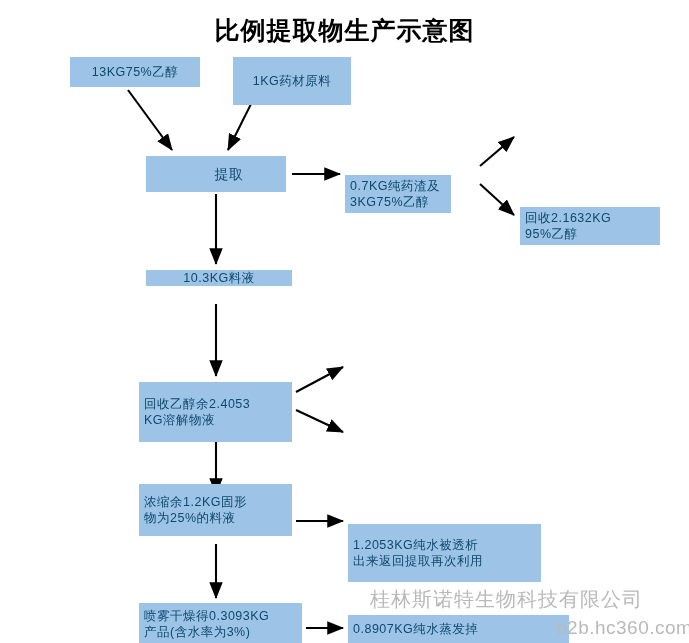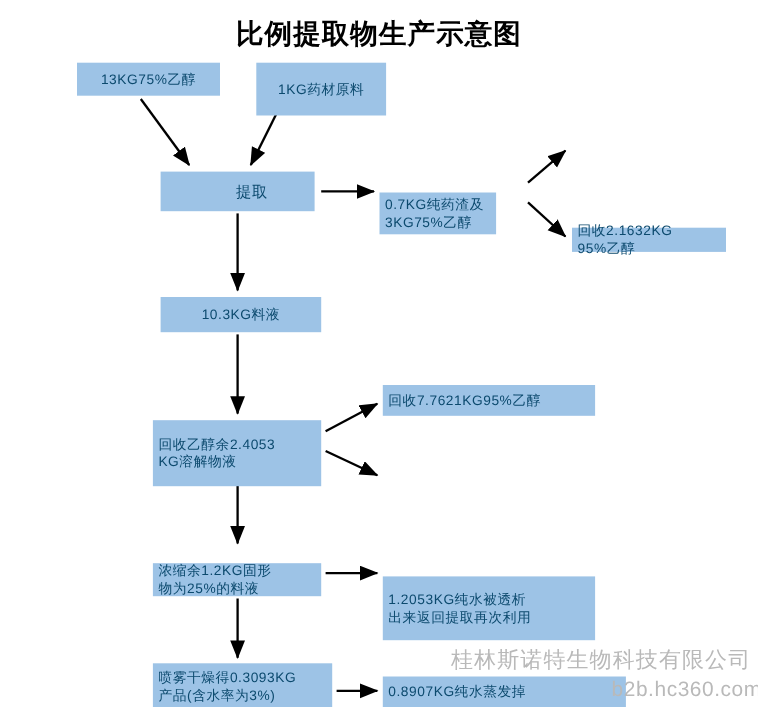--- a/index.html
+++ b/index.html
@@ -64,21 +64,20 @@
   }
   #watermark1 {
     position: absolute;
     left: 370px;
     top: 586px;
     font-size: 20px;
     color: #b9b9b9;
     font-family: "Liberation Sans", sans-serif;
     letter-spacing: 1px;
     white-space: nowrap;
-    margin-left: 40px;
   }
   #watermark2 {
     position: absolute;
     left: 556px;
     top: 617px;
     font-size: 19px;
     color: #b9b9b9;
     font-family: "Liberation Sans", sans-serif;
     letter-spacing: 0.5px;
     white-space: nowrap;
@@ -117,32 +116,31 @@
   <div class="box center" style="left:70px; top:57px; width:130px; height:30px;">13KG75%乙醇</div>
 
   <div class="box center" style="left:233px; top:57px; width:118px; height:48px;">1KG药材原料</div>
 
   <div class="box center" style="left:146px; top:156px; width:140px; height:36px; font-size:14px;padding-left:31px;">提取</div>
 
   <div class="box left" style="left:345px; top:155px; width:106px; height:38px;margin-top:20px;">0.7KG纯药渣及
 3KG75%乙醇</div>
 
 
-  <div class="box left" style="left:520px; top:207px; width:140px; height:22px;">回收2.1632KG
+  <div class="box left" style="left:520px; top:207px; width:140px; height:38px;">回收2.1632KG
 95%乙醇</div>
 
-  <div class="box center" style="left:146px; top:270px; width:146px; height:32px;">10.3KG料液</div>
+  <div class="box center" style="left:146px; top:270px; width:146px; height:16px;">10.3KG料液</div>
 
   <div class="box left" style="left:139px; top:382px; width:153px; height:60px;">回收乙醇余2.4053
 KG溶解物液</div>
 
-  <div class="box left" style="left:348px; top:350px; width:193px; height:28px;">回收7.7621KG95%乙醇</div>
 
 
-  <div class="box left" style="left:139px; top:512px; width:153px; height:30px;">浓缩余1.2KG固形
+  <div class="box left" style="left:139px; top:484px; width:153px; height:52px;">浓缩余1.2KG固形
 物为25%的料液</div>
 
   <div class="box left" style="left:348px; top:524px; width:193px; height:58px;">1.2053KG纯水被透析
 出来返回提取再次利用</div>
 
   <div class="box left" style="left:139px; top:603px; width:163px; height:42px;">喷雾干燥得0.3093KG
 产品(含水率为3%)</div>
 
   <div class="box left" style="left:348px; top:615px; width:221px; height:28px;">0.8907KG纯水蒸发掉</div>
 

